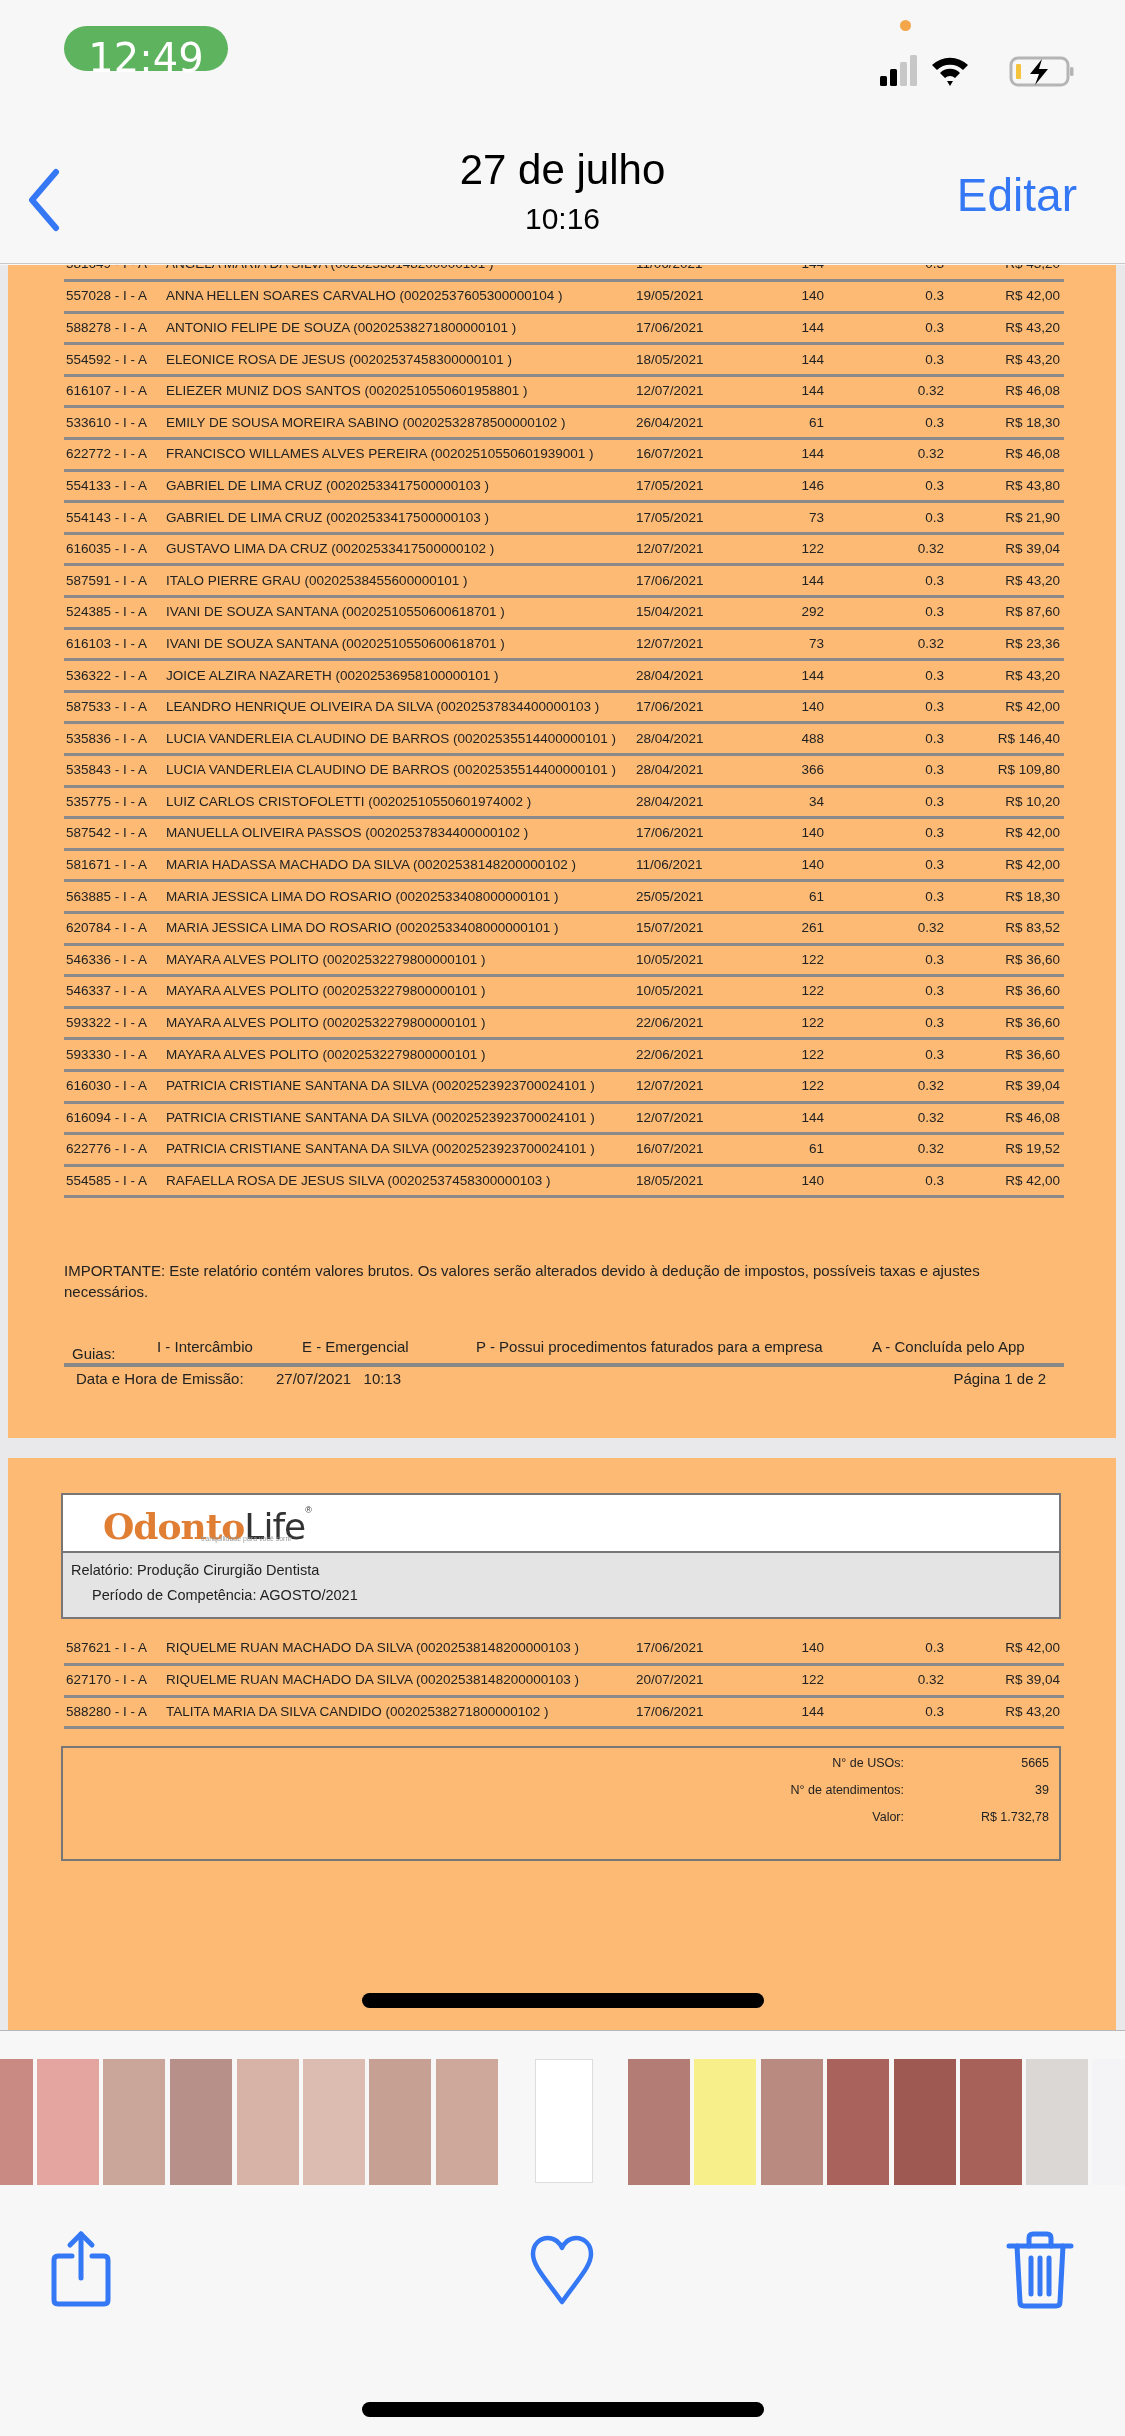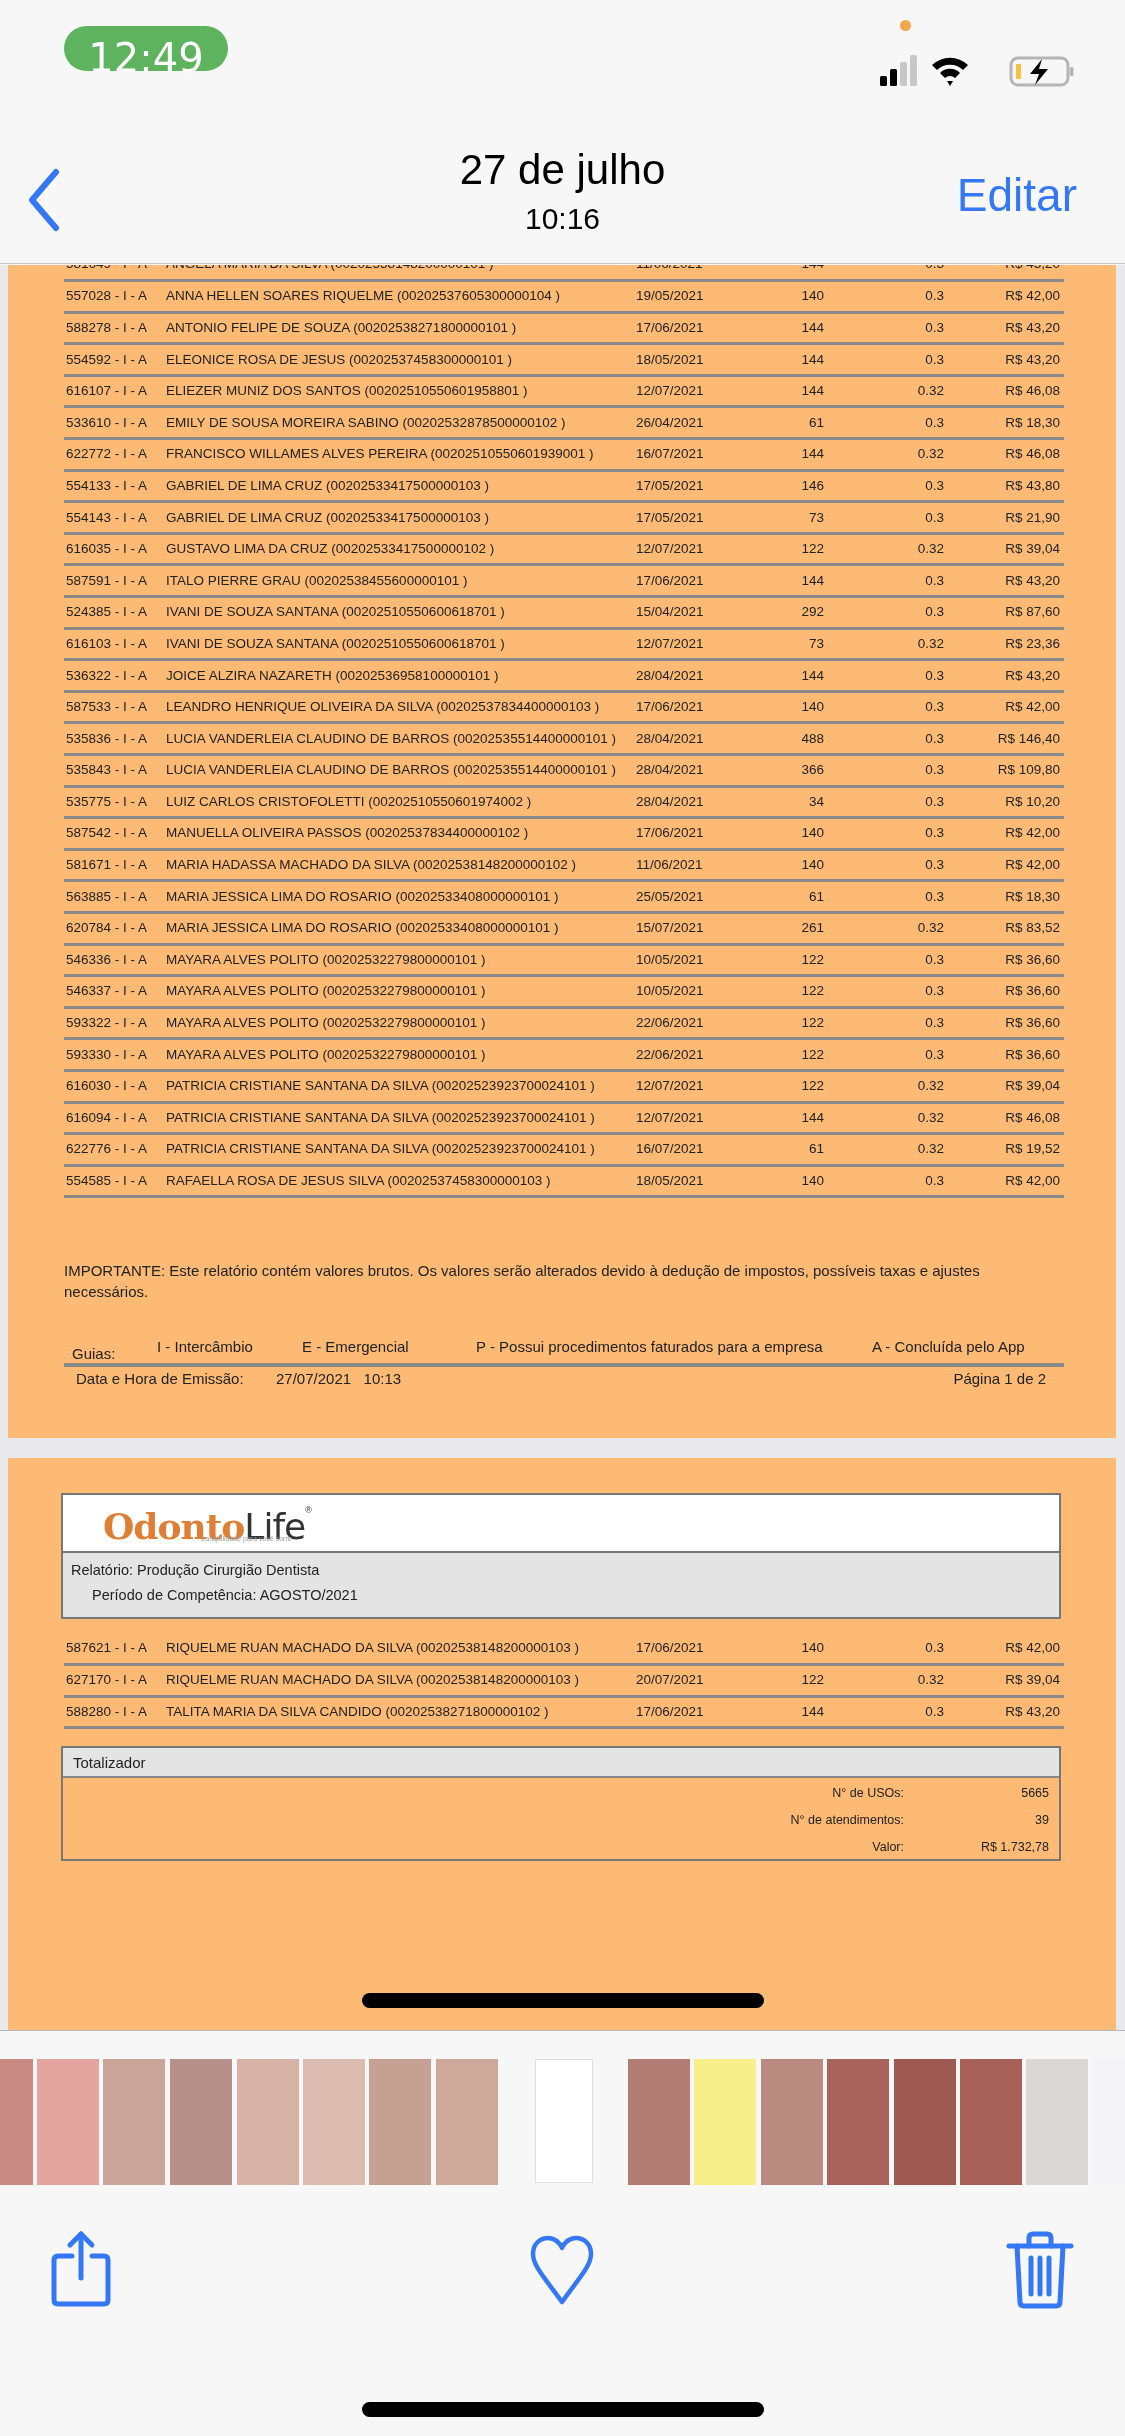--- a/index.html
+++ b/index.html
@@ -116,21 +116,21 @@
             <tr>
               <td class="c-guia">581649 - I - A</td>
               <td class="c-name">ANGELA MARIA DA SILVA (00202538148200000101 )</td>
               <td class="c-date">11/06/2021</td>
               <td class="c-uso">144</td>
               <td class="c-factor">0.3</td>
               <td class="c-value">R$ 43,20</td>
             </tr>
             <tr>
               <td class="c-guia">557028 - I - A</td>
-              <td class="c-name">ANNA HELLEN SOARES RIQUELME (00202537605300000104 )</td>
+              <td class="c-name">ANNA HELLEN SOARES CARVALHO (00202537605300000104 )</td>
               <td class="c-date">19/05/2021</td>
               <td class="c-uso">140</td>
               <td class="c-factor">0.3</td>
               <td class="c-value">R$ 42,00</td>
             </tr>
             <tr>
               <td class="c-guia">588278 - I - A</td>
               <td class="c-name">ANTONIO FELIPE DE SOUZA (00202538271800000101 )</td>
               <td class="c-date">17/06/2021</td>
               <td class="c-uso">144</td>
@@ -410,21 +410,20 @@
               <td class="c-name">TALITA MARIA DA SILVA CANDIDO (00202538271800000102 )</td>
               <td class="c-date">17/06/2021</td>
               <td class="c-uso">144</td>
               <td class="c-factor">0.3</td>
               <td class="c-value">R$ 43,20</td>
             </tr>
           </tbody>
       </table>
 
       <div class="totalizador">
-        <div class="tot-head">Totalizador</div>
         <div class="tot-row">
           <span class="lbl">N° de USOs:</span>
           <span class="val">5665</span>
         </div>
         <div class="tot-row">
           <span class="lbl">N° de atendimentos:</span>
           <span class="val">39</span>
         </div>
         <div class="tot-row">
           <span class="lbl">Valor:</span>

